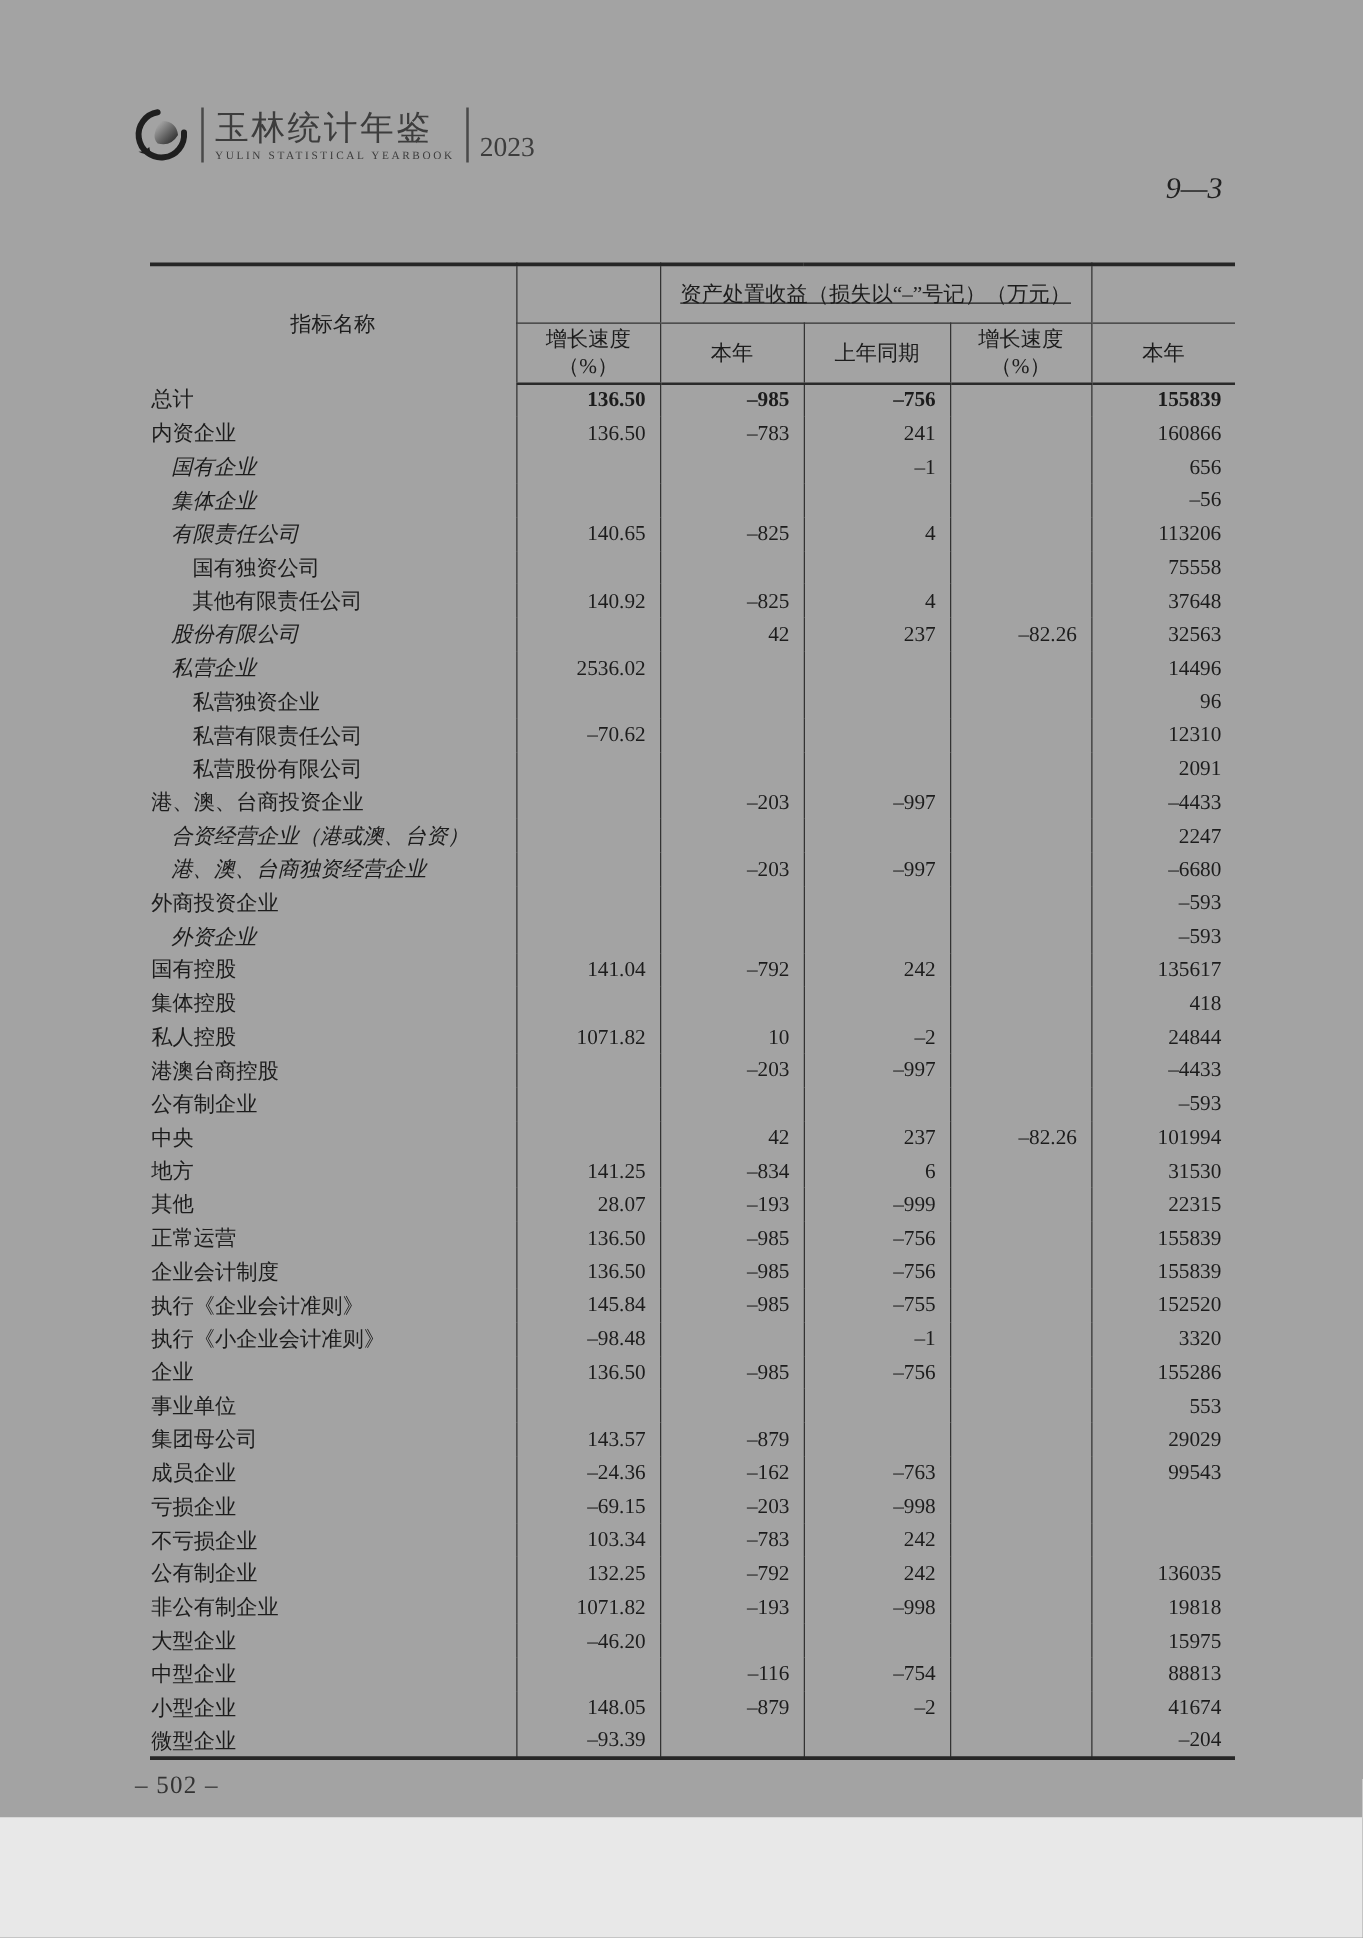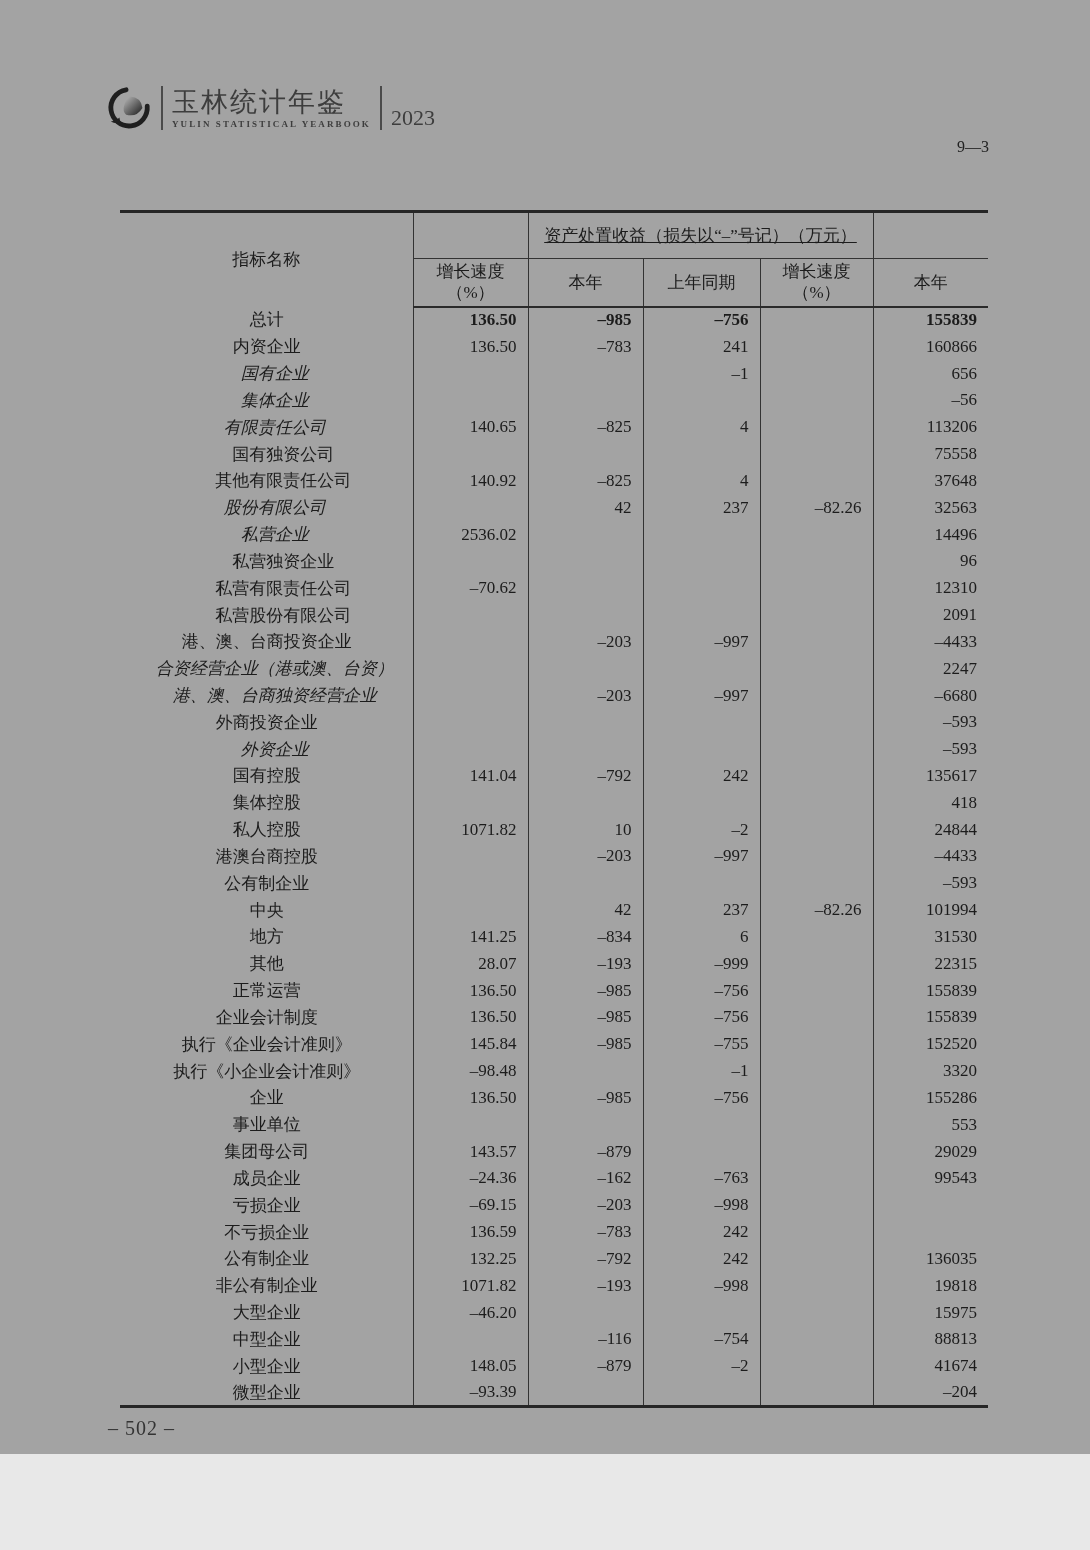--- a/index.html
+++ b/index.html
@@ -9,41 +9,41 @@
     position:relative; width:1090px; height:1454px; background:#a3a3a3;
     margin:0 auto; overflow:hidden; color:#1c1c1c;
   }
 
   
   .brand { position:absolute; left:106px; top:82px; height:52px; display:flex; align-items:center; }
   .logo { width:46px; height:46px; flex:0 0 auto; }
   .brand-sep { width:2px; height:44px; background:#4a4a4a; margin:0 9px; }
   .brand-text { display:flex; flex-direction:column; justify-content:center; }
   .brand-cn { font-size:27px; letter-spacing:2px; color:#3d3d3d; line-height:1.15; white-space:nowrap; }
-  .brand-en { font-size:9px; font-weight:bold; letter-spacing:2.1px; color:#3d3d3d; margin-top:1px; white-space:nowrap; }
+  .brand-en { font-size:9px; font-weight:normal; letter-spacing:2.1px; color:#3d3d3d; margin-top:1px; white-space:nowrap; }
   .brand-year { font-size:22px; color:#3d3d3d; align-self:flex-end; padding-bottom:3px; }
 
-  .table-no { position:absolute; top:138px; right:101px; font-size:16px; color:#222; }
+  .table-no { position:absolute; top:138px; right:112px; font-size:24px; color:#222;font-style:italic; }
 
   
   table.stats {
     position:absolute; left:120px; top:210px; width:868px;
     border-collapse:collapse; table-layout:fixed;
     border-top:3px solid #262626; border-bottom:3px solid #262626;
     font-size:17px; color:#1c1c1c;
   }
   .stats th { font-weight:normal; font-size:17px; text-align:center; vertical-align:middle; }
   .th-indicator { border-right:1px solid #333;font-family:Liberation Serif, serif; }
   .h1 th { height:47px; }
   .h1 .bb { border-bottom:1px solid #333; }
   .h1 th + th { border-left:1px solid #333;text-decoration:underline; }
   .h2 th { height:48px; border-bottom:2px solid #2a2a2a; border-left:1px solid #333; line-height:1.25; }
   .stats td { height:26.83px; vertical-align:middle; }
   .stats tbody td + td { border-left:1px solid #333; }
-  td.label { text-align:center; white-space:nowrap; }
+  td.label { text-align:left; white-space:nowrap; }
   td.label.ind0 { padding-left:1px; }
   td.label.ind1 { padding-left:17px;font-style:italic; }
   td.label.ind2 { padding-left:34px; }
   td.num { text-align:right; padding-right:11px; font-family:"Liberation Serif","DejaVu Serif",serif; }
   tr.bold-row td.num { font-weight:bold; }
 
   .page-no { position:absolute; left:108px; top:1417px; font-size:20px; color:#333; letter-spacing:1px; }
 </style>
 </head>
 <body>
@@ -371,21 +371,21 @@
         <tr>
           <td class="label ind0">亏损企业</td>
           <td class="num">–69.15</td>
           <td class="num">–203</td>
           <td class="num">–998</td>
           <td class="num"></td>
           <td class="num"></td>
         </tr>
         <tr>
           <td class="label ind0">不亏损企业</td>
-          <td class="num">136.59</td>
+          <td class="num">103.34</td>
           <td class="num">–783</td>
           <td class="num">242</td>
           <td class="num"></td>
           <td class="num"></td>
         </tr>
         <tr>
           <td class="label ind0">公有制企业</td>
           <td class="num">132.25</td>
           <td class="num">–792</td>
           <td class="num">242</td>

